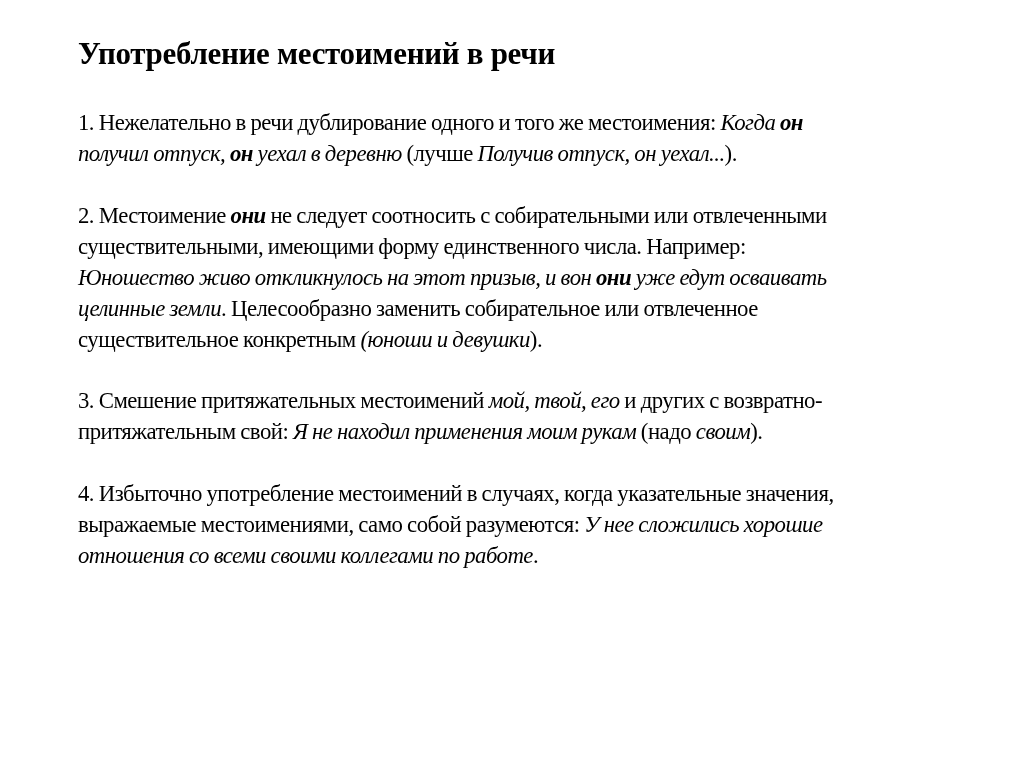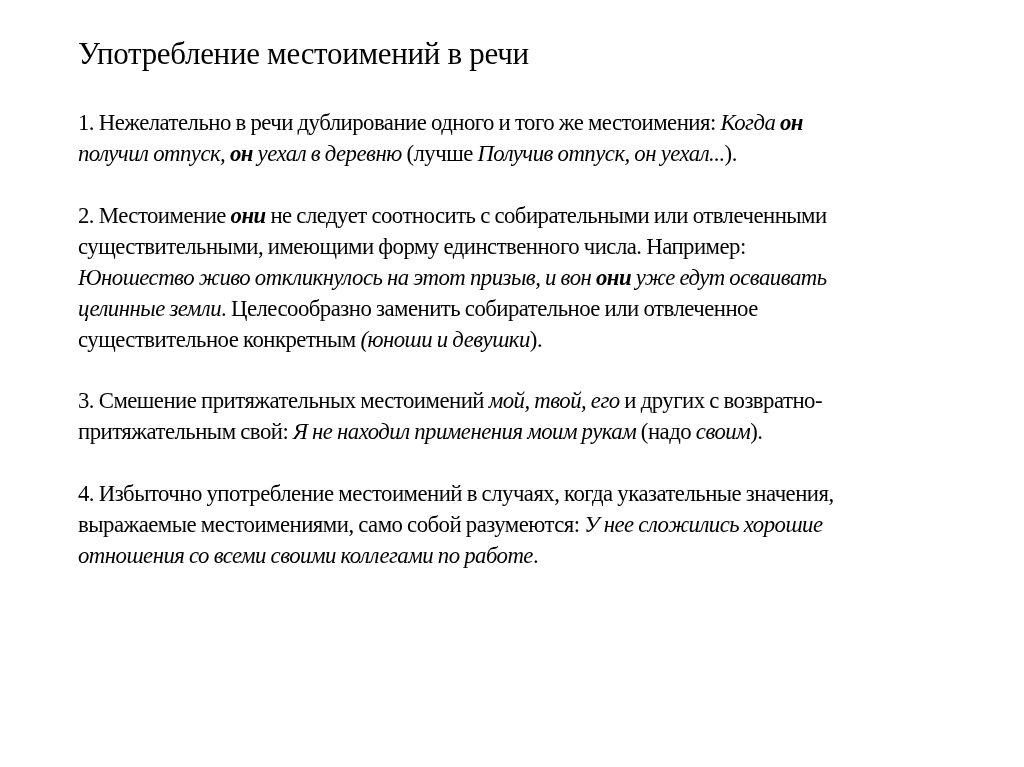--- a/index.html
+++ b/index.html
@@ -19,21 +19,21 @@
       position: absolute;
       left: 0; top: 0;
       width: 1024px; height: 767px;
       background: #ffffff;
     }
     .title {
       position: absolute;
       left: 78px;
       top: 34px;
       font-size: 31px;
-      font-weight: normal;
+      font-weight: bold;
       letter-spacing: -0.3px;
       white-space: nowrap;
       line-height: 40px;
       margin: 0;
     }
     .para {
       position: absolute;
       left: 78px;
       font-size: 23.5px;
       line-height: 31px;

